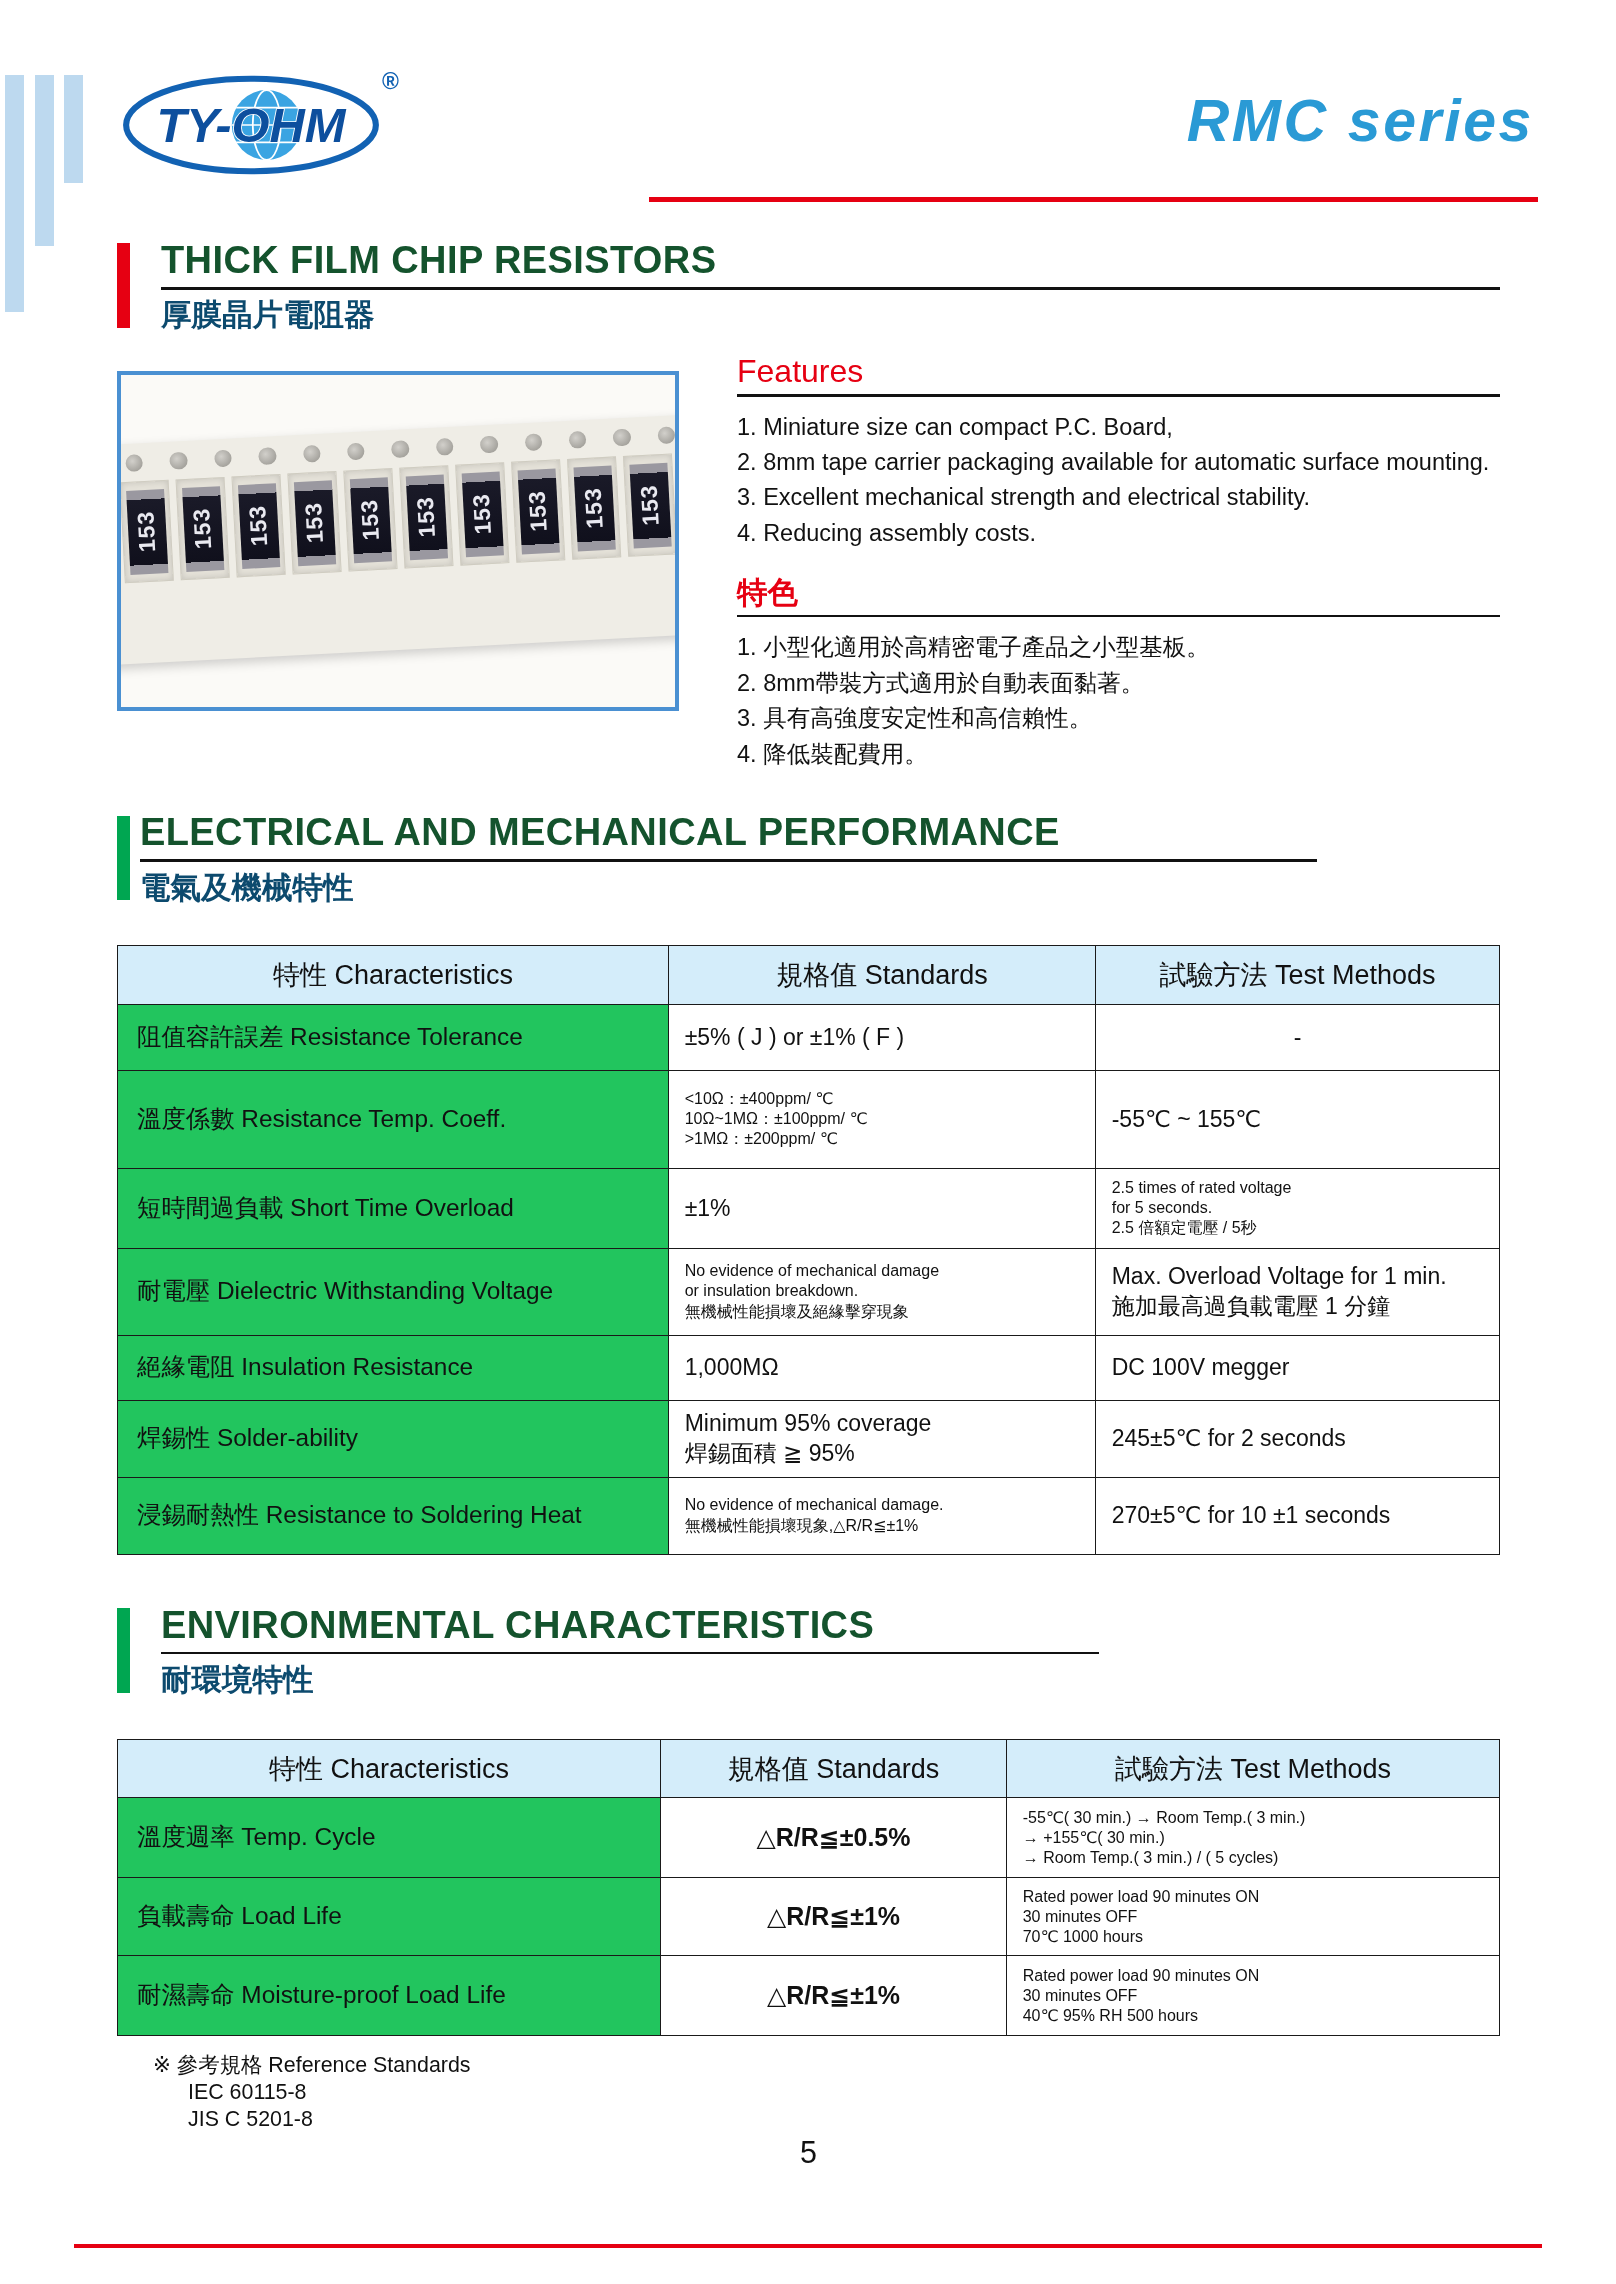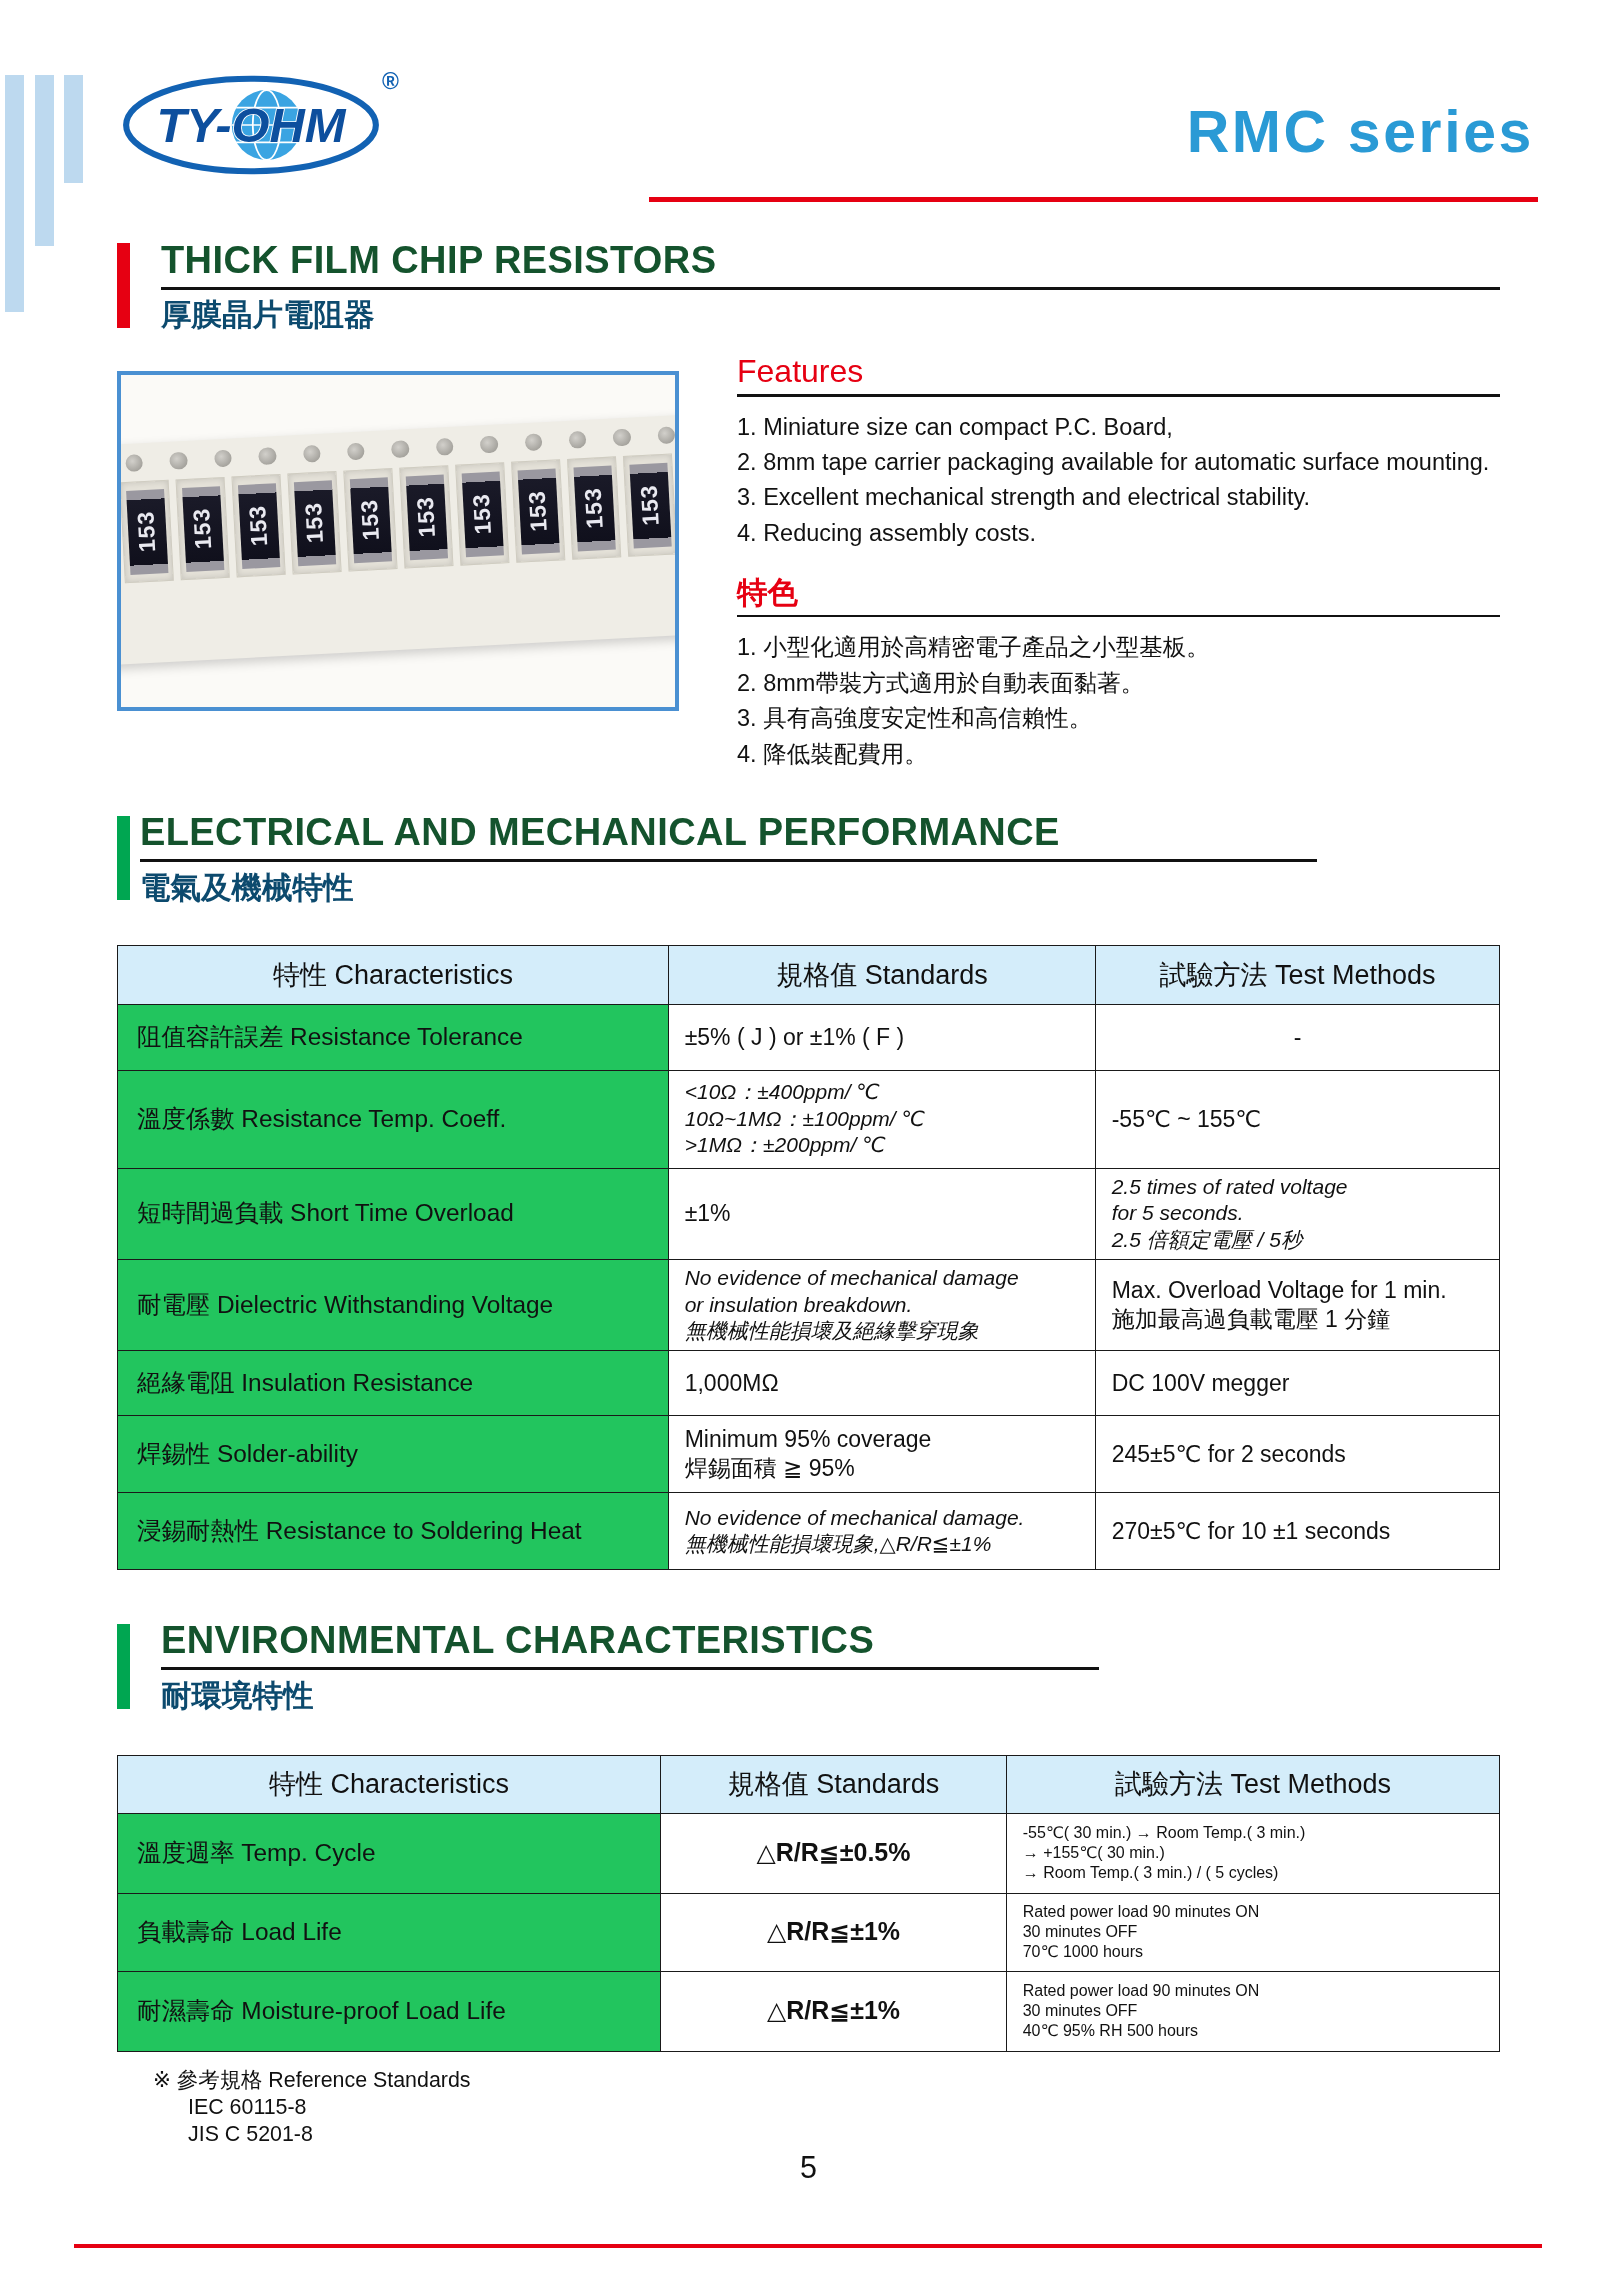--- a/index.html
+++ b/index.html
@@ -10,22 +10,22 @@
   .stripes { position:absolute; left:5.2px; top:75px; display:flex; gap:10.5px; }
   .stripe { width:19px; background:#bdd9ef; }
   .stripe.s1 { height:237px; }
   .stripe.s2 { height:171px; }
   .stripe.s3 { height:108px; }
 
   .logo-wrap { position:absolute; left:120px; top:71px; width:279px; height:115px; }
   .logo-svg { width:262px; height:108px; display:block; }
   .reg-mark { position:absolute; right:0; top:-3.5px; color:#1262b3; font-size:23px; font-weight:bold; }
 
-  .series-title { position:absolute; right:82px; top:103px; font-size:59px; font-weight:800;
-                  letter-spacing:2.6px; color:#2a9ad5; line-height:1; }
+  .series-title { position:absolute; right:82px; top:92px; font-size:59px; font-weight:800;
+                  font-style:italic; letter-spacing:2.6px; color:#2a9ad5; line-height:1; }
   .header-redline { position:absolute; left:649px; top:197px; width:889px; height:5.2px; background:#e60012; }
 
   
   .content { position:relative; margin:239px 117px 0 117px; width:1383px; }
 
   .sec-head { position:relative; padding-left:44px; }
   .sec-bar { position:absolute; left:0; top:4.4px; width:13px; height:calc(100% - 8.7px); }
   .bar-red { background:#e60012; }
   .bar-green { background:#00a651; }
   .sec-en { font-size:38px; font-weight:800; color:#14532d; line-height:1.15; letter-spacing:0.4px;margin-top:8px; }
@@ -63,21 +63,21 @@
   .env-head  { margin-top:49px; }
 
   
   .spec-table { border-collapse:collapse; table-layout:fixed; width:1383px; margin-top:40px; }
   .spec-table th, .spec-table td { border:1.7px solid #1a1a1a; vertical-align:middle; }
   .spec-table th { background:#d4edfa; font-size:27px; font-weight:400; text-align:center; }
   .cname { background:#22c55e; padding:5.2px 8.7px 5.2px 19px; font-size:24.4px; }
   .cstd  { background:#fff; padding:5.2px 7px 5.2px 15.7px;  font-size:23px; }
   .cmet  { background:#fff; padding:5.2px 7px 5.2px 15.7px;  font-size:23px; }
   .ln { line-height:1.27; }
-  .sm .ln { font-size:21px;font-style:italic; }
+  .sm .ln { font-size:16px; }
   .xs .ln { font-size:16px; line-height:1.25; }
   .tcenter { text-align:center; padding-left:7px; }
   .big-center { text-align:center; font-weight:700; font-size:25px; padding-left:7px; }
   .env-table { margin-top:42px; }
 
   
   .reference { margin-top:17.4px; font-size:21.4px; line-height:23.5px;margin-left:36px; }
   .ref-line { margin-bottom:3.5px; }
   .ref-indent { padding-left:35px; }
   .pagenum { text-align:center; font-size:30.5px; margin-top:1.7px; }

